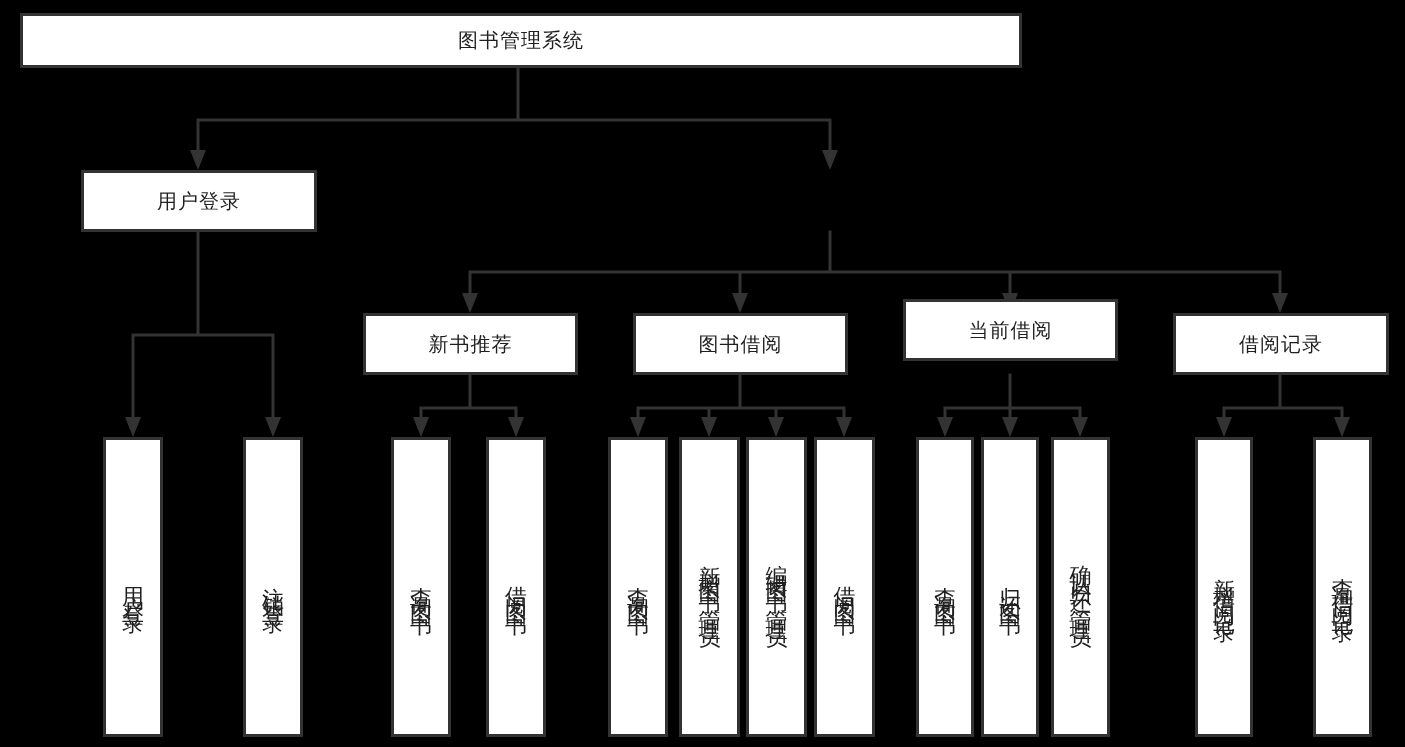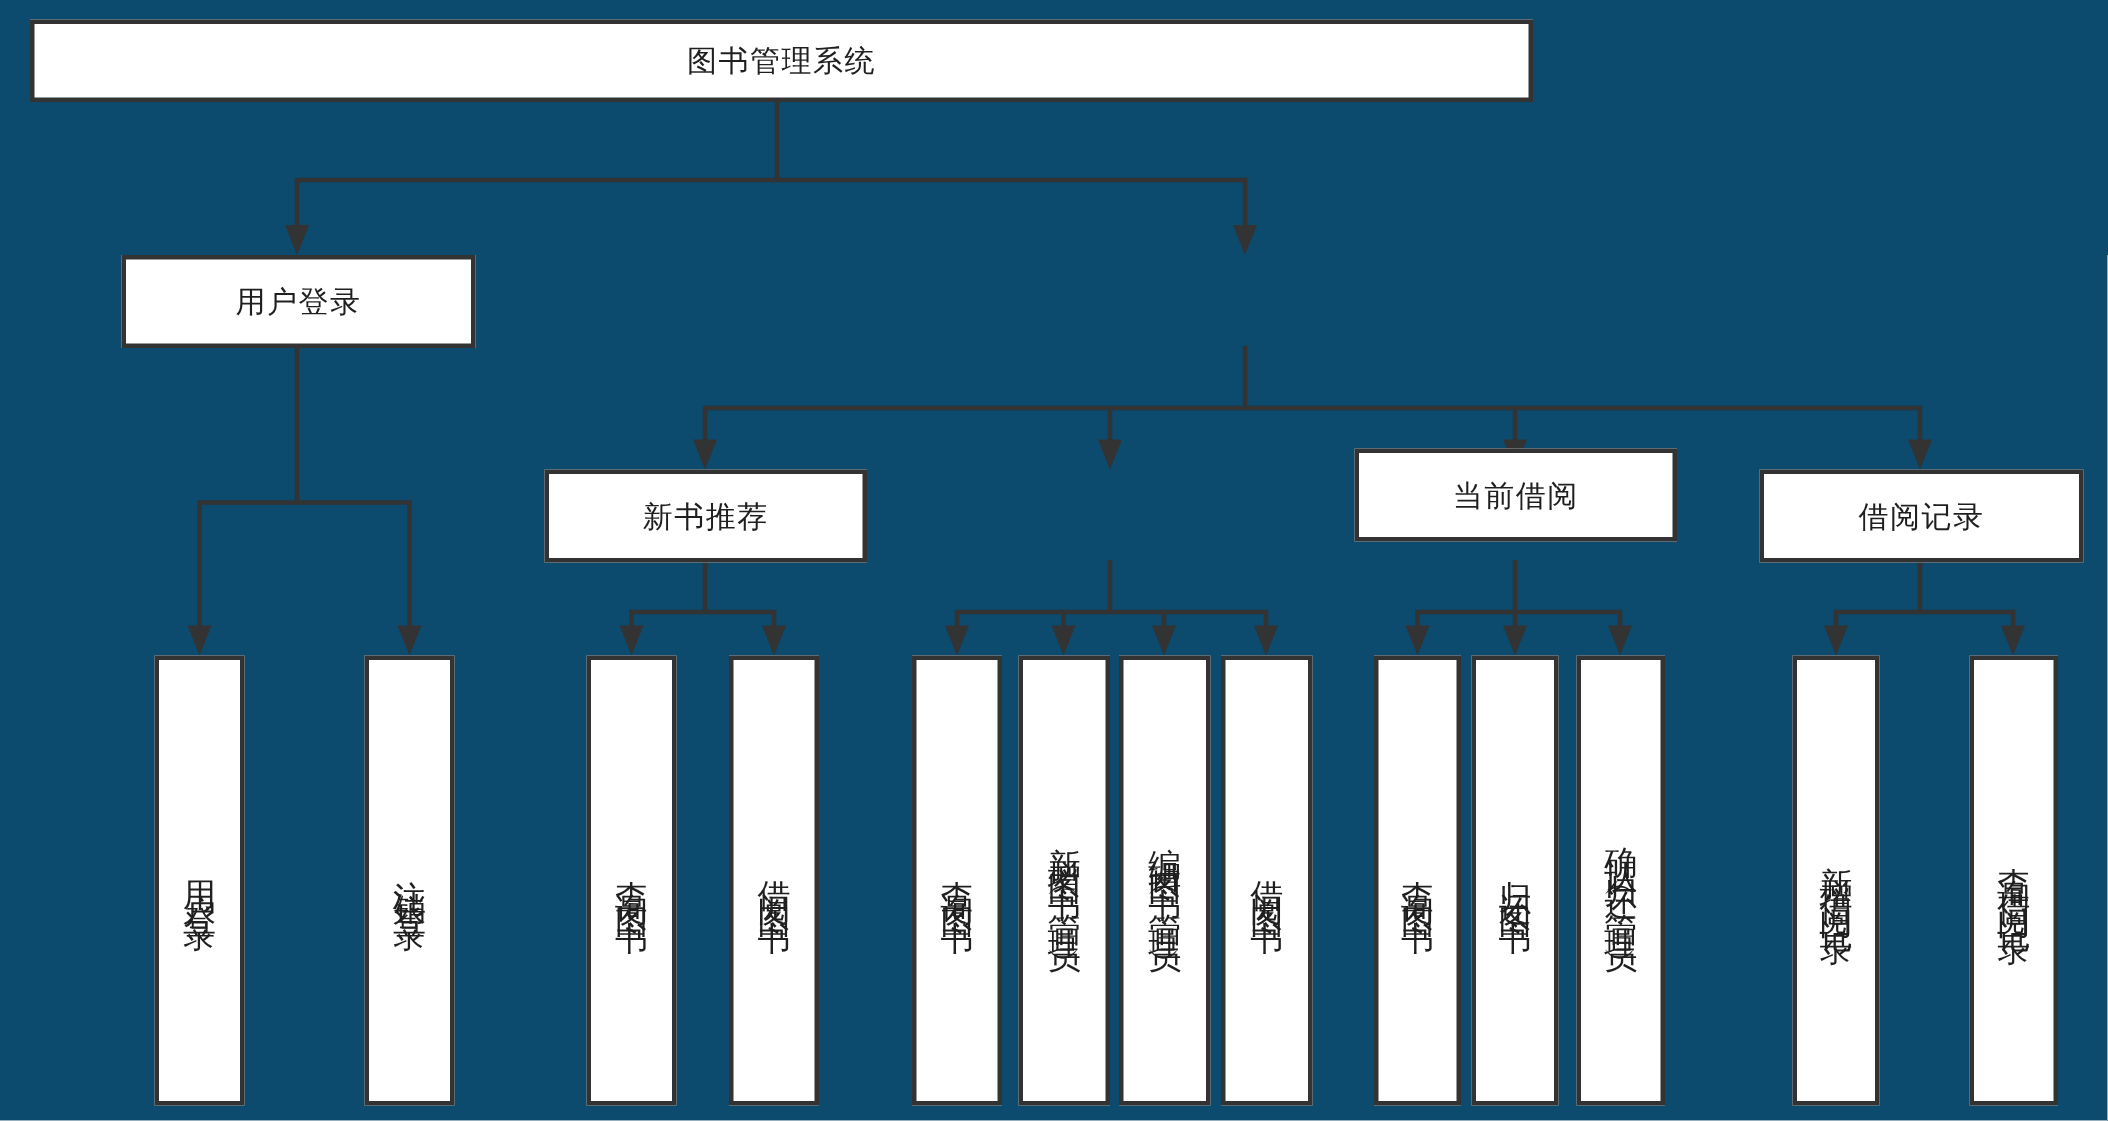--- a/index.html
+++ b/index.html
@@ -1,17 +1,17 @@
 <!DOCTYPE html>
 <html><head>
 <meta charset="utf-8">
 <style>
   html,body{margin:0;padding:0;background:#fff;}
   .stage{
-    position:relative;width:1405px;height:747px;background:#0c4a6e;
+    position:relative;width:1405px;height:747px;background:#000000;
     font-family:"Liberation Sans",sans-serif;overflow:hidden;
   }
   .connectors{position:absolute;left:0;top:0;width:1405px;height:747px;}
   .node{
     position:absolute;box-sizing:border-box;border:3px solid #333333;background:#ffffff;
     display:flex;align-items:center;justify-content:center;color:#1f1f1f;
   }
   .h{font-size:20px;letter-spacing:1px;white-space:nowrap;}
   .v span{
     writing-mode:vertical-rl;font-size:22px;letter-spacing:9px;line-height:1;
@@ -43,20 +43,21 @@
              M638 437l-8 -20h16z M709 437l-8 -20h16z M776 437l-8 -20h16z M844 437l-8 -20h16z
              M945 437l-8 -20h16z M1010 437l-8 -20h16z M1080 437l-8 -20h16z
              M1224 437l-8 -20h16z M1342 437l-8 -20h16z" fill="#333333"></path>
   </svg>
 
   <div class="node h" style="left:20px;top:13px;width:1002px;height:55px;">图书管理系统</div>
 
   <div class="node h" style="left:81px;top:170px;width:236px;height:62px;">用户登录</div>
 
   <div class="node h" style="left:363px;top:313px;width:215px;height:62px;">新书推荐</div>
+  <div class="node h" style="left:633px;top:313px;width:215px;height:62px;">图书借阅</div>
   <div class="node h" style="left:903px;top:299px;width:215px;height:62px;">当前借阅</div>
   <div class="node h" style="left:1173px;top:313px;width:216px;height:62px;">借阅记录</div>
 
   <div class="node v" style="left:103px;top:437px;width:60px;height:300px;">
     <span>用户登录</span>
   </div>
   <div class="node v" style="left:243px;top:437px;width:60px;height:300px;">
     <span>注销登录</span>
   </div>
 

